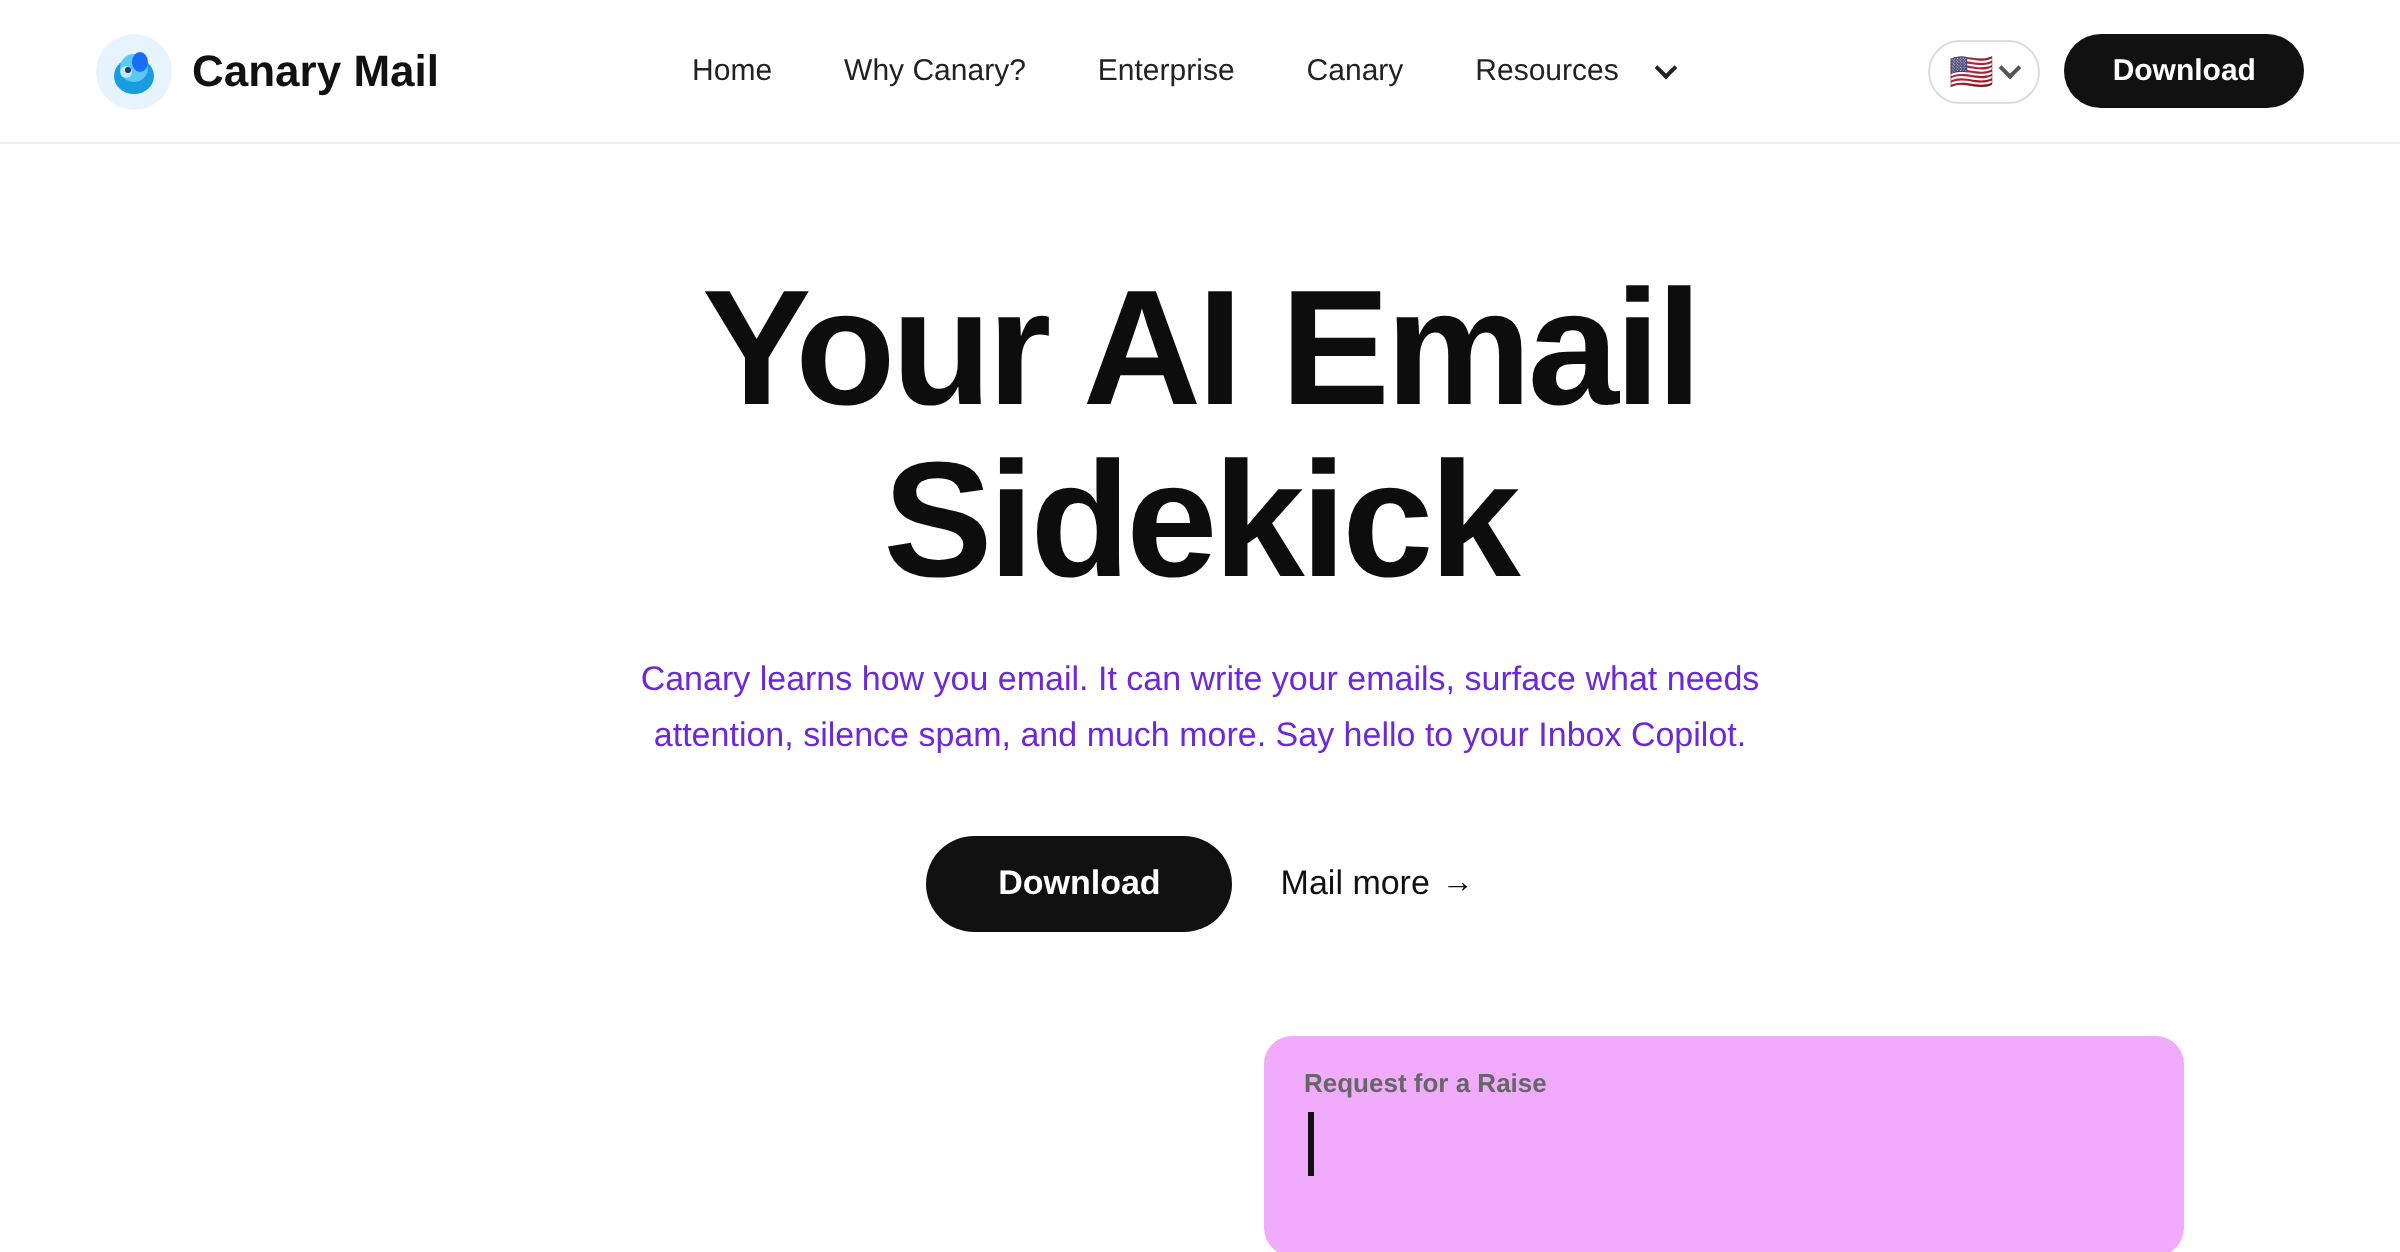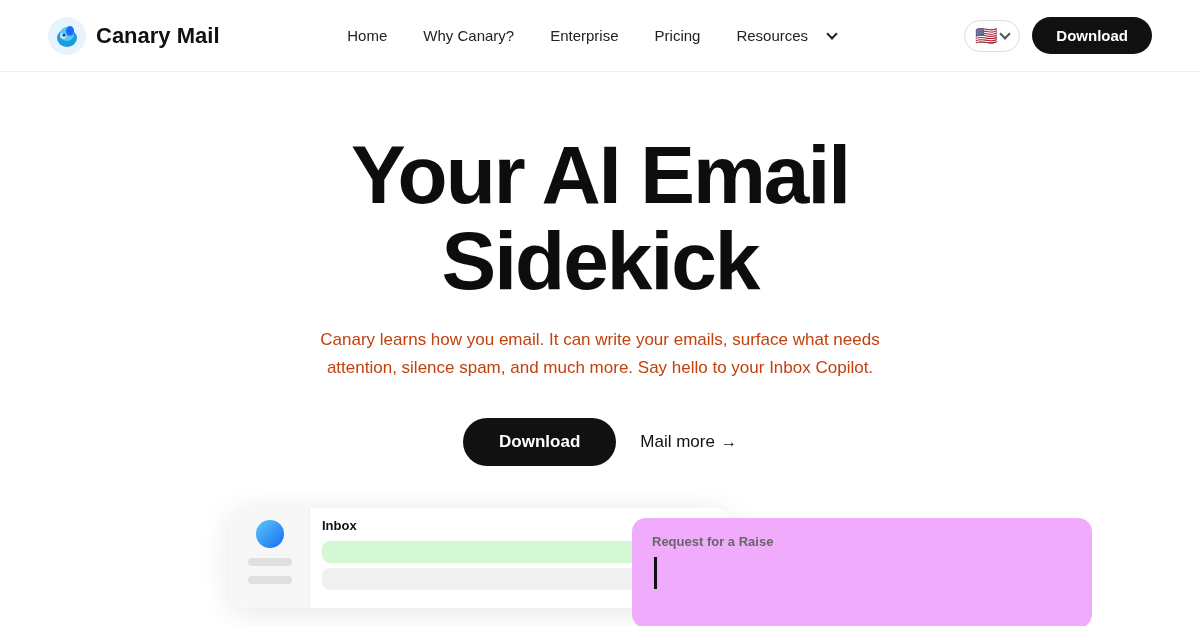--- a/index.html
+++ b/index.html
@@ -110,21 +110,21 @@
       font-weight: 900;
       line-height: 1.05;
       color: #0d0d0d;
       letter-spacing: -2px;
       max-width: 700px;
     }
 
     .hero-subtitle {
       margin-top: 22px;
       font-size: 17px;
-      color: #c2410c;
+      color: #6d28d9;
       max-width: 600px;
       line-height: 1.65;
     }
 
     .hero-actions {
       display: flex;
       align-items: center;
       gap: 24px;
       margin-top: 36px;
     }
@@ -312,21 +312,21 @@
     <li>
       <a href="#">Home</a>
     </li>
     <li>
       <a href="#">Why Canary?</a>
     </li>
     <li>
       <a href="#">Enterprise</a>
     </li>
     <li>
-      <a href="#">Pricing</a>
+      <a href="#">Canary</a>
     </li>
     <li>
       <span class="nav-dropdown">
         <span>Resources</span>
         <span class="chevron"></span>
       </span>
     </li>
   </ul>
 
   <div class="nav-right">
@@ -348,37 +348,20 @@
     <button class="hero-download-btn">Download</button>
     <a class="hero-learn-more" href="#">
       <span>Mail more</span>
       <span class="hero-learn-more-arrow">→</span>
     </a>
   </div>
 </section>
 
 <div class="preview-section">
 
-  <div class="preview-card" style="left: calc(50% - 120px);">
-    <div class="preview-card-inner">
-      <div class="preview-sidebar">
-        <div class="preview-sidebar-icon"></div>
-        <div class="preview-sidebar-row"></div>
-        <div class="preview-sidebar-row"></div>
-      </div>
-      <div class="preview-inbox">
-        <div class="preview-inbox-header">
-          <span class="preview-inbox-title">Inbox</span>
-          <span style="font-size:12px; color:#aaa;">⊠</span>
-        </div>
-        <div class="preview-inbox-item"></div>
-        <div class="preview-inbox-item-2"></div>
-      </div>
-    </div>
-  </div>
 
   <div class="preview-ai-card" style="right: 108px;">
     <div class="preview-ai-label">Request for a Raise</div>
     <div class="preview-ai-text">
       <span class="preview-ai-cursor"></span>
     </div>
   </div>
 </div>
 
 </body></html>

